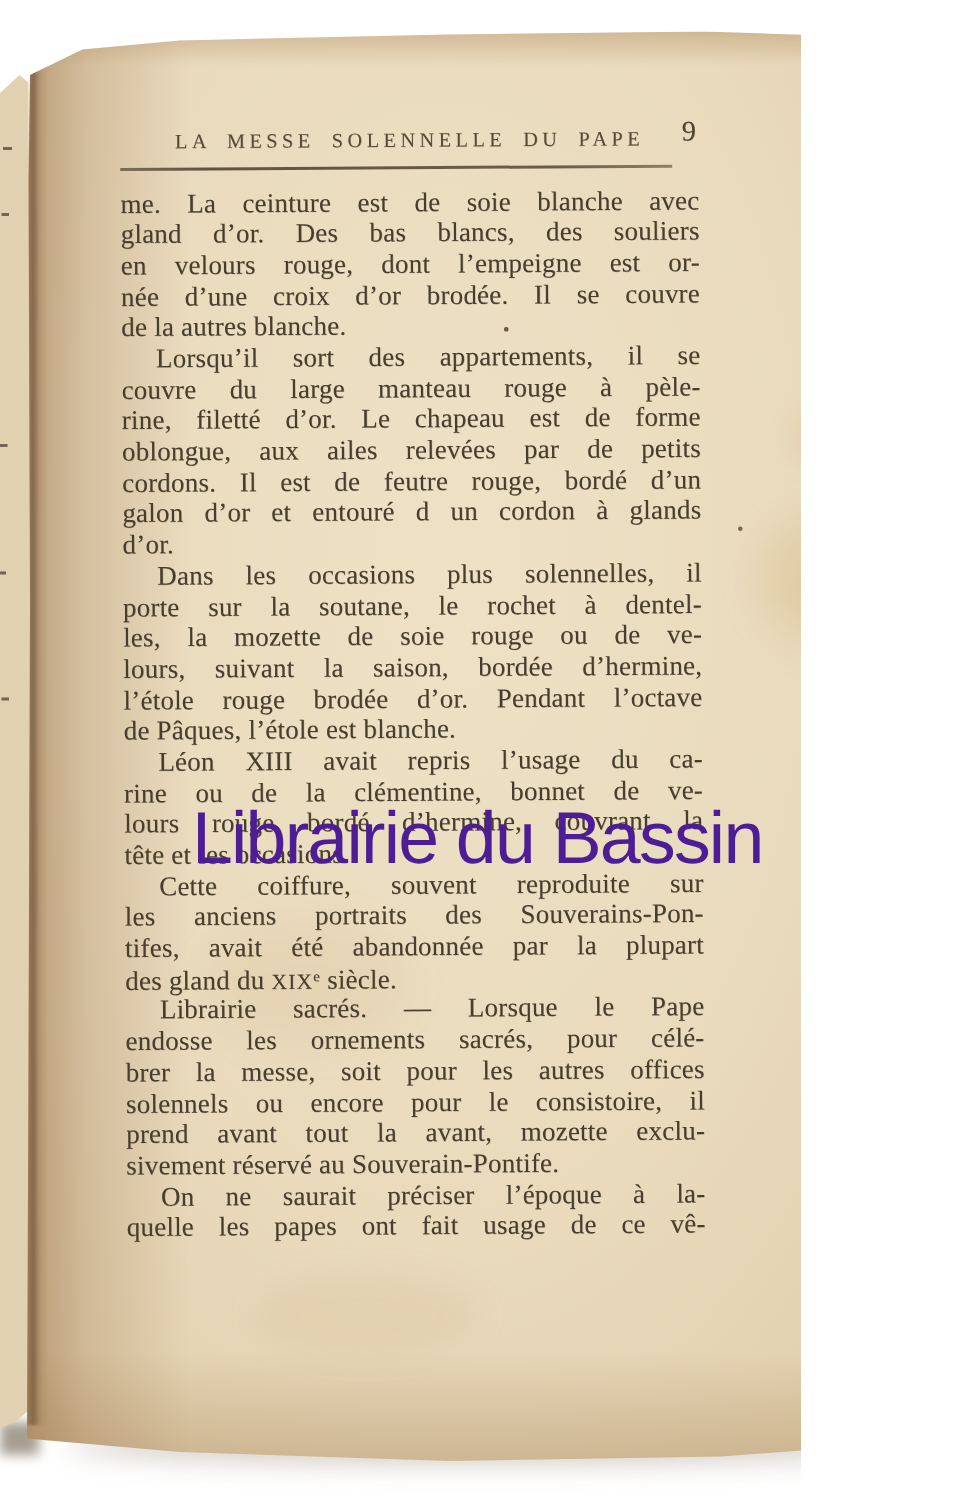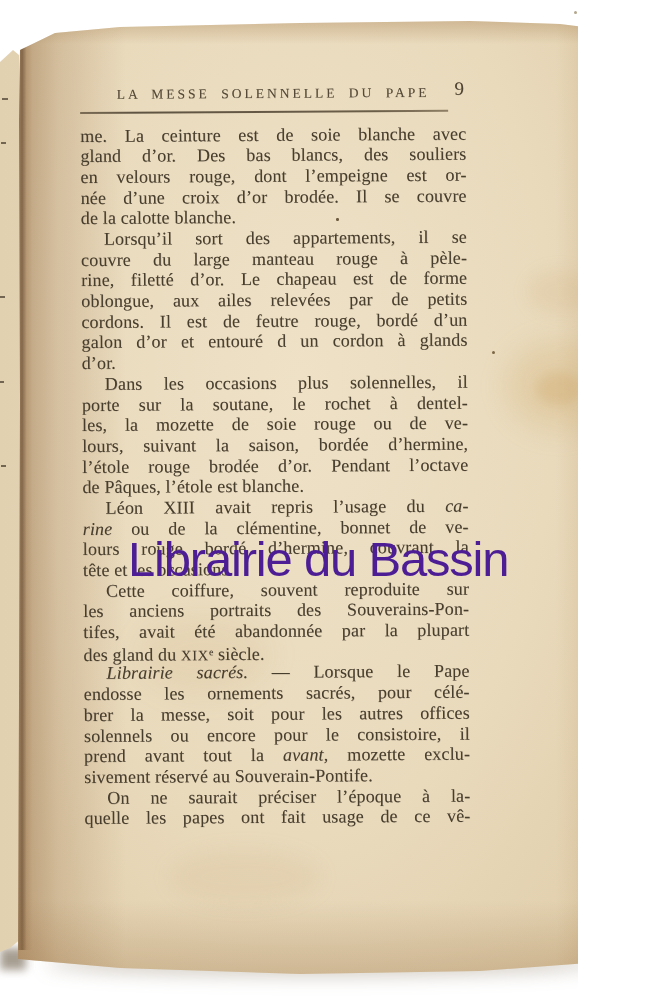--- a/index.html
+++ b/index.html
@@ -1,16 +1,16 @@
 <!DOCTYPE html>
 <html><head>
 <meta charset="utf-8">
 <style>
   html,body{margin:0;padding:0;background:#ffffff;}
-  .scene{position:relative;width:578px;height:1000px;background:#ffffff;overflow:hidden;
+  .scene{position:relative;width:534px;height:1000px;background:#ffffff;overflow:hidden;
          font-family:"Liberation Serif",serif;}
 
   
   .bottom-shadow{position:absolute;left:45px;top:952px;width:555px;height:24px;
     background:rgba(110,90,62,.30);border-radius:50%;filter:blur(9px);}
   .bottom-shadow2{position:absolute;left:110px;top:950px;width:470px;height:8px;
     background:rgba(120,96,66,.38);border-radius:50%;filter:blur(3px);}
   .sliver-bottom-shadow{position:absolute;left:0;top:948px;width:26px;height:22px;
     background:rgba(95,78,56,.55);filter:blur(4px);}
 
@@ -67,21 +67,21 @@
     text-shadow:.3px .3px 0 rgba(70,60,45,.30);}
   .runhead{position:relative;height:14px;line-height:14px;text-align:center;
     font-size:13.5px;letter-spacing:3px;word-spacing:5px;color:#554a38;}
   .pagenum{position:absolute;right:2px;top:-4px;font-size:19px;letter-spacing:0;color:#4e4332;}
   .rule{margin-top:10px;width:368px;height:1.6px;
     background:linear-gradient(to right,#7a6c55,#5f5442 15%,#6b5e49 80%,#8e7f66);}
   .tb{margin-top:12px;font-size:18px;line-height:20.7px;letter-spacing:.15px;}
   .tb .line{height:20.7px;text-align:justify;text-align-last:justify;white-space:normal;}
   .tb .line.noj{text-align:left;text-align-last:left;}
   .tb .line.ind{padding-left:23px;}
-  .it{font-style:italic;}
+  .it{}
   .sc{font-size:.8em;letter-spacing:.8px;}
   .sup{font-size:.55em;vertical-align:.5em;}
 
   
   .watermark{position:absolute;left:128px;top:535px;z-index:40;
     font-family:"Liberation Sans",sans-serif;font-size:49px;line-height:1;
     letter-spacing:-1.2px;color:#4c1d95;white-space:nowrap;}
 </style>
 </head>
 <body>
@@ -119,21 +119,21 @@
       <div class="runhead">
         <span>LA MESSE SOLENNELLE DU PAPE</span>
         <span class="pagenum">9</span>
       </div>
       <div class="rule"></div>
       <div class="tb">
           <div class="line"><span>me. La ceinture est de soie blanche avec</span></div>
           <div class="line"><span>gland d’or. Des bas blancs, des souliers</span></div>
           <div class="line"><span>en velours rouge, dont l’empeigne est or-</span></div>
           <div class="line"><span>née d’une croix d’or brodée. Il se couvre</span></div>
-          <div class="line noj"><span>de la calotte blanche.</span></div>
+          <div class="line noj"><span>de la autres blanche.</span></div>
           <div class="line ind"><span>Lorsqu’il sort des appartements, il se</span></div>
           <div class="line"><span>couvre du large manteau rouge à pèle-</span></div>
           <div class="line"><span>rine, filetté d’or. Le chapeau est de forme</span></div>
           <div class="line"><span>oblongue, aux ailes relevées par de petits</span></div>
           <div class="line"><span>cordons. Il est de feutre rouge, bordé d’un</span></div>
           <div class="line"><span>galon d’or et entouré d un cordon à glands</span></div>
           <div class="line noj"><span>d’or.</span></div>
           <div class="line ind"><span>Dans les occasions plus solennelles, il</span></div>
           <div class="line"><span>porte sur la soutane, le rochet à dentel-</span></div>
           <div class="line"><span>les, la mozette de soie rouge ou de ve-</span></div>

